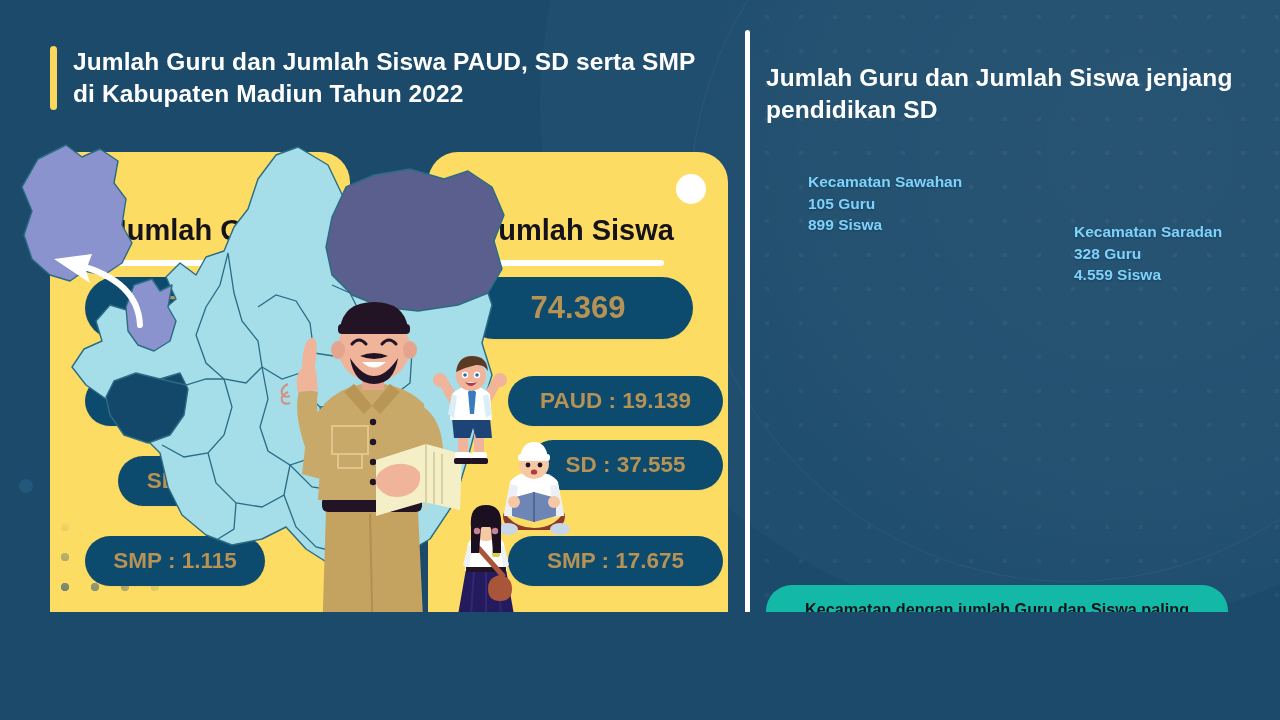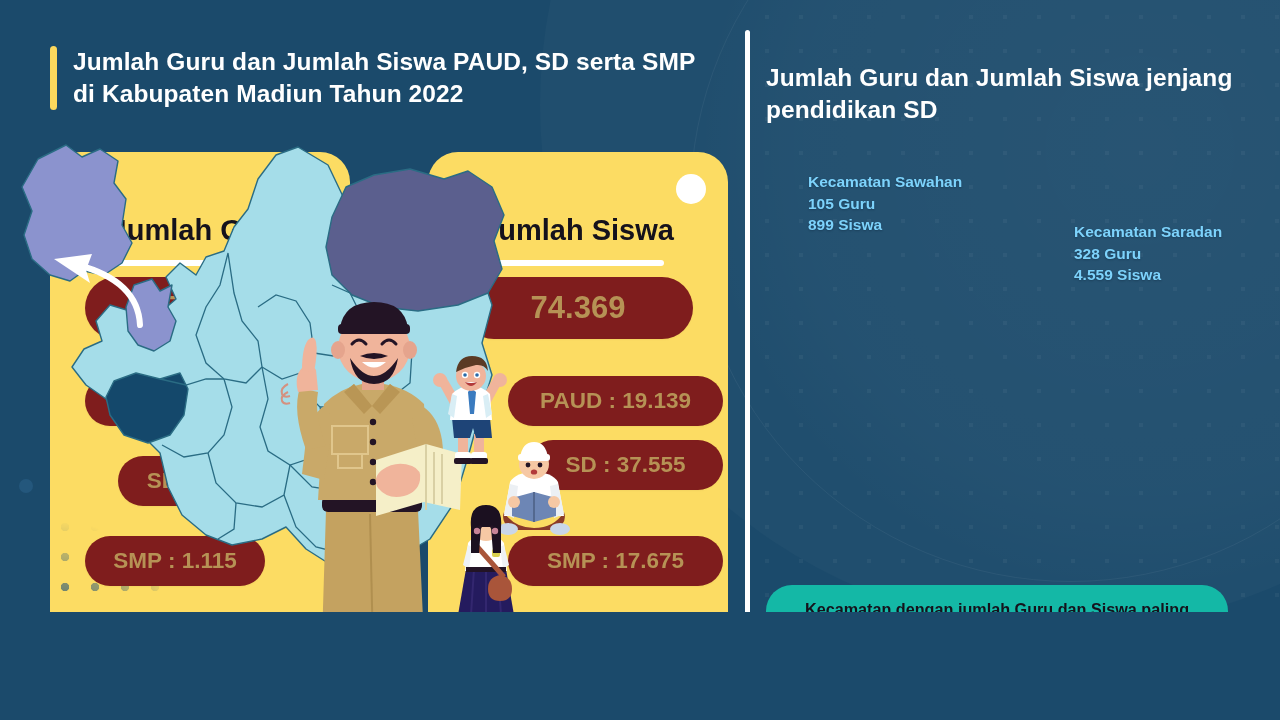--- a/index.html
+++ b/index.html
@@ -66,21 +66,21 @@
   .card-title{
     position:absolute;left:0;right:0;top:62px;text-align:center;
     font-size:29px;font-weight:bold;color:#15121c;
   }
   .card-rule{
     position:absolute;left:50%;transform:translateX(-50%);top:108px;
     width:172px;height:6px;border-radius:4px;background:#ffffff;
   }
 
   .pill{
-    position:absolute;background:#7f1d1d;border-radius:40px;
+    position:absolute;background:#0c4a6e;border-radius:40px;
     display:flex;align-items:center;justify-content:center;
     color:#B69255;font-weight:bold;white-space:nowrap;
     box-shadow:0 1px 2px rgba(0,0,0,.04);
   }
   .pill.big{height:62px;font-size:31px;}
   .pill.small{height:50px;font-size:22.5px;}
 
   
   #guru-total{left:35px;top:125px;width:230px;}
   #guru-paud{left:35px;top:224px;width:190px;}

